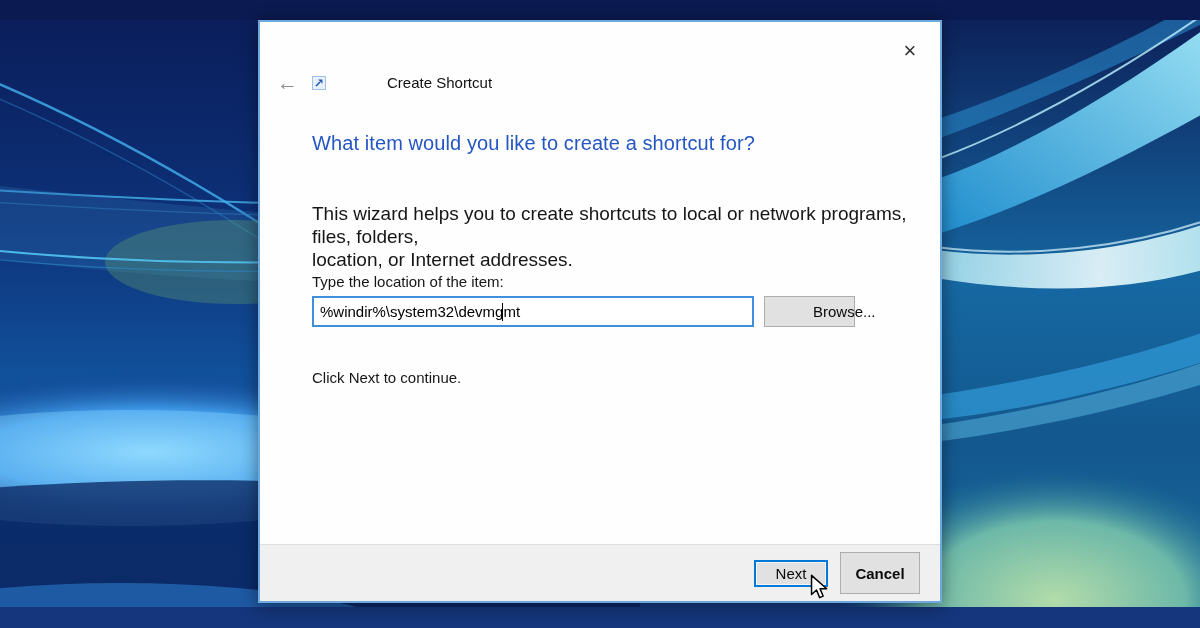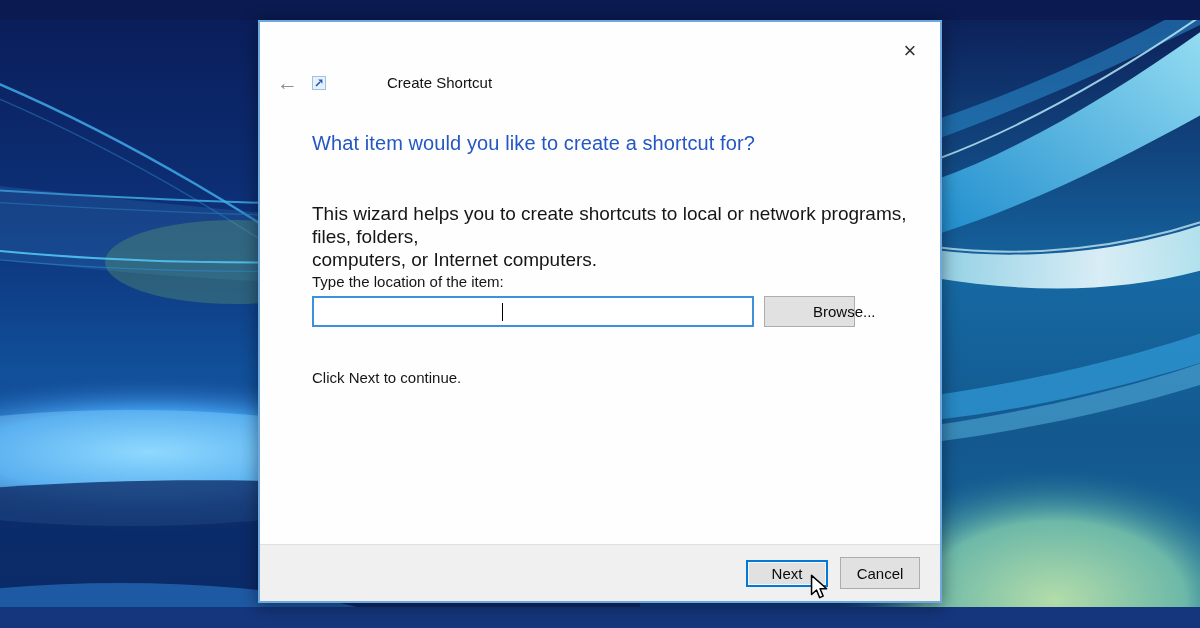--- a/index.html
+++ b/index.html
@@ -65,24 +65,24 @@
   .browse-btn{margin-left:10px;width:91px;height:31px;padding-left:48px;}
   .hint{
     position:absolute;left:52px;top:347px;font-size:15px;color:#161616;
   }
   .footer{
     position:absolute;left:0;right:0;bottom:0;height:57px;background:#f0f0f0;
     border-top:1px solid #dfdfdf;display:flex;align-items:center;
     justify-content:flex-end;padding-right:20px;box-sizing:border-box;
   }
   .next-btn{
-    width:82px;height:27px;border:2px solid #0078d7;background:#e1e1e1;
+    width:74px;height:27px;border:2px solid #0078d7;background:#e1e1e1;
     box-shadow:inset 0 0 0 1px #f6f6f6;margin-right:12px;
   }
-  .cancel-btn{width:80px;height:32px;}
+  .cancel-btn{width:80px;height:42px;font-weight:bold;}
 
   .mouse-cursor{position:absolute;left:810px;top:574px;width:22px;height:27px;}
 </style>
 </head>
 <body>
 
 <svg class="bg" viewBox="0 0 1200 628" preserveAspectRatio="none">
   <defs>
     <linearGradient id="bgV" x1="0" y1="0" x2="0" y2="1">
       <stop offset="0" stop-color="#0a1c58"></stop>
@@ -167,27 +167,28 @@
         <path d="M6.2,3.6 H10.4 V7.8 Z" fill="#1d56b0"></path>
       </svg>
     </span>
     <span class="win-title">Create Shortcut</span>
   </div>
 
   <h1 class="heading">What item would you like to create a shortcut for?</h1>
 
   <div class="desc">
     <div>This wizard helps you to create shortcuts to local or network programs, files, folders,</div>
-    <div>computers, or Internet computers.</div>
+    <div>location, or Internet addresses.</div>
   </div>
 
   <div class="loc-label">Type the location of the item:</div>
 
   <div class="input-row">
     <div class="input-wrap">
+      <input type="text" value="%windir%\system32\devmgmt" style="">
       <span class="caret"></span>
     </div>
     <button class="btn browse-btn">Browse...</button>
   </div>
 
   <div class="hint">Click Next to continue.</div>
 
   <div class="footer">
     <button class="btn next-btn">Next</button>
     <button class="btn cancel-btn">Cancel</button>

